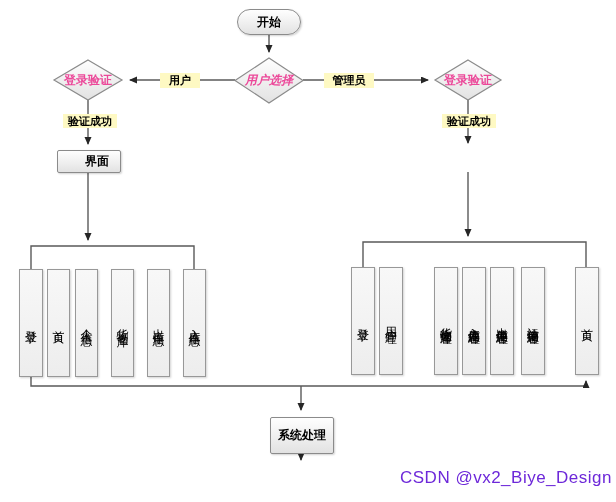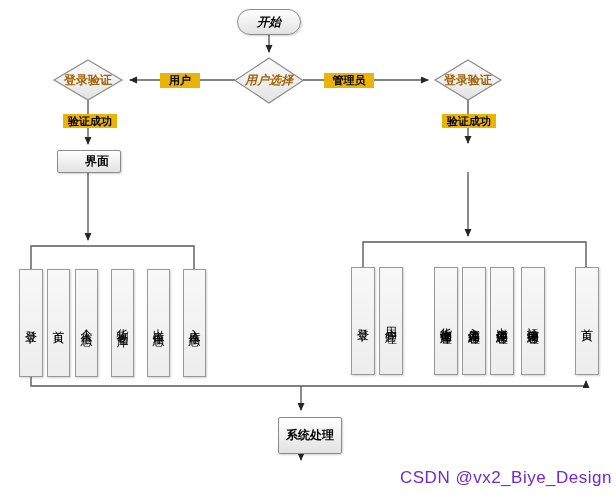--- a/index.html
+++ b/index.html
@@ -9,31 +9,31 @@
   }
   #connectors { position:absolute; left:0; top:0; width:616px; height:502px; }
 
   .node {
     position:absolute; display:flex; align-items:center; justify-content:center;
     background:linear-gradient(180deg,#fefefe 0%,#efefef 55%,#e2e2e2 100%);
     border:1px solid #8b8b8b; box-sizing:border-box;
     font-size:12px; font-weight:bold; color:#000;
     box-shadow:1px 1px 2px rgba(0,0,0,0.18);
   }
-  .oval { border-radius:13px;font-style:italic; }
+  .oval { border-radius:13px; }
   .rect { border-radius:2px; }
 
   .diamond-label {
     position:absolute; display:flex; align-items:center; justify-content:center;
-    font-size:12px; font-weight:bold; color:#a16207; pointer-events:none;
+    font-size:12px; font-weight:bold; color:#ec4899; pointer-events:none;
     white-space:nowrap;
   }
 
   .edge-label {
-    position:absolute; background:#eab308; padding:0 2px;
+    position:absolute; background:#fef9c3; padding:0 2px;
     font-size:11px; font-weight:bold; color:#000; white-space:nowrap;
     display:flex; align-items:center; justify-content:center;
   }
 
   .vbox {
     position:absolute; width:23px; height:108px; box-sizing:border-box;
     background:linear-gradient(180deg,#f8f8f8 0%,#ededed 100%);
     border:1px solid #989898; box-shadow:1px 1px 2px rgba(0,0,0,0.18);
     writing-mode:vertical-rl; text-orientation:upright;
     display:flex; align-items:center; justify-content:center;
@@ -111,18 +111,18 @@
   <div class="vbox" style="left:183px; top:269px;">入库信息</div>
 
   <div class="vbox r" style="left:351px; top:267px;">登录</div>
   <div class="vbox r" style="left:379px; top:267px;">用户管理</div>
   <div class="vbox r" style="left:434px; top:267px; letter-spacing:1px;">货物仓库管理</div>
   <div class="vbox r" style="left:462px; top:267px; letter-spacing:1px;">入库信息管理</div>
   <div class="vbox r" style="left:490px; top:267px; letter-spacing:1px;">出库信息管理</div>
   <div class="vbox r" style="left:521px; top:267px; letter-spacing:1px;">运输信息管理</div>
   <div class="vbox r" style="left:575px; top:267px;">首页</div>
 
-  <div class="node rect" style="left:270px; top:417px; width:64px; height:37px;margin-left:8px;">系统处理</div>
+  <div class="node rect" style="left:270px; top:417px; width:64px; height:37px;">系统处理</div>
 
 
   <div id="watermark">CSDN @vx2_Biye_Design</div>
 
 </div>
 
 </body></html>

